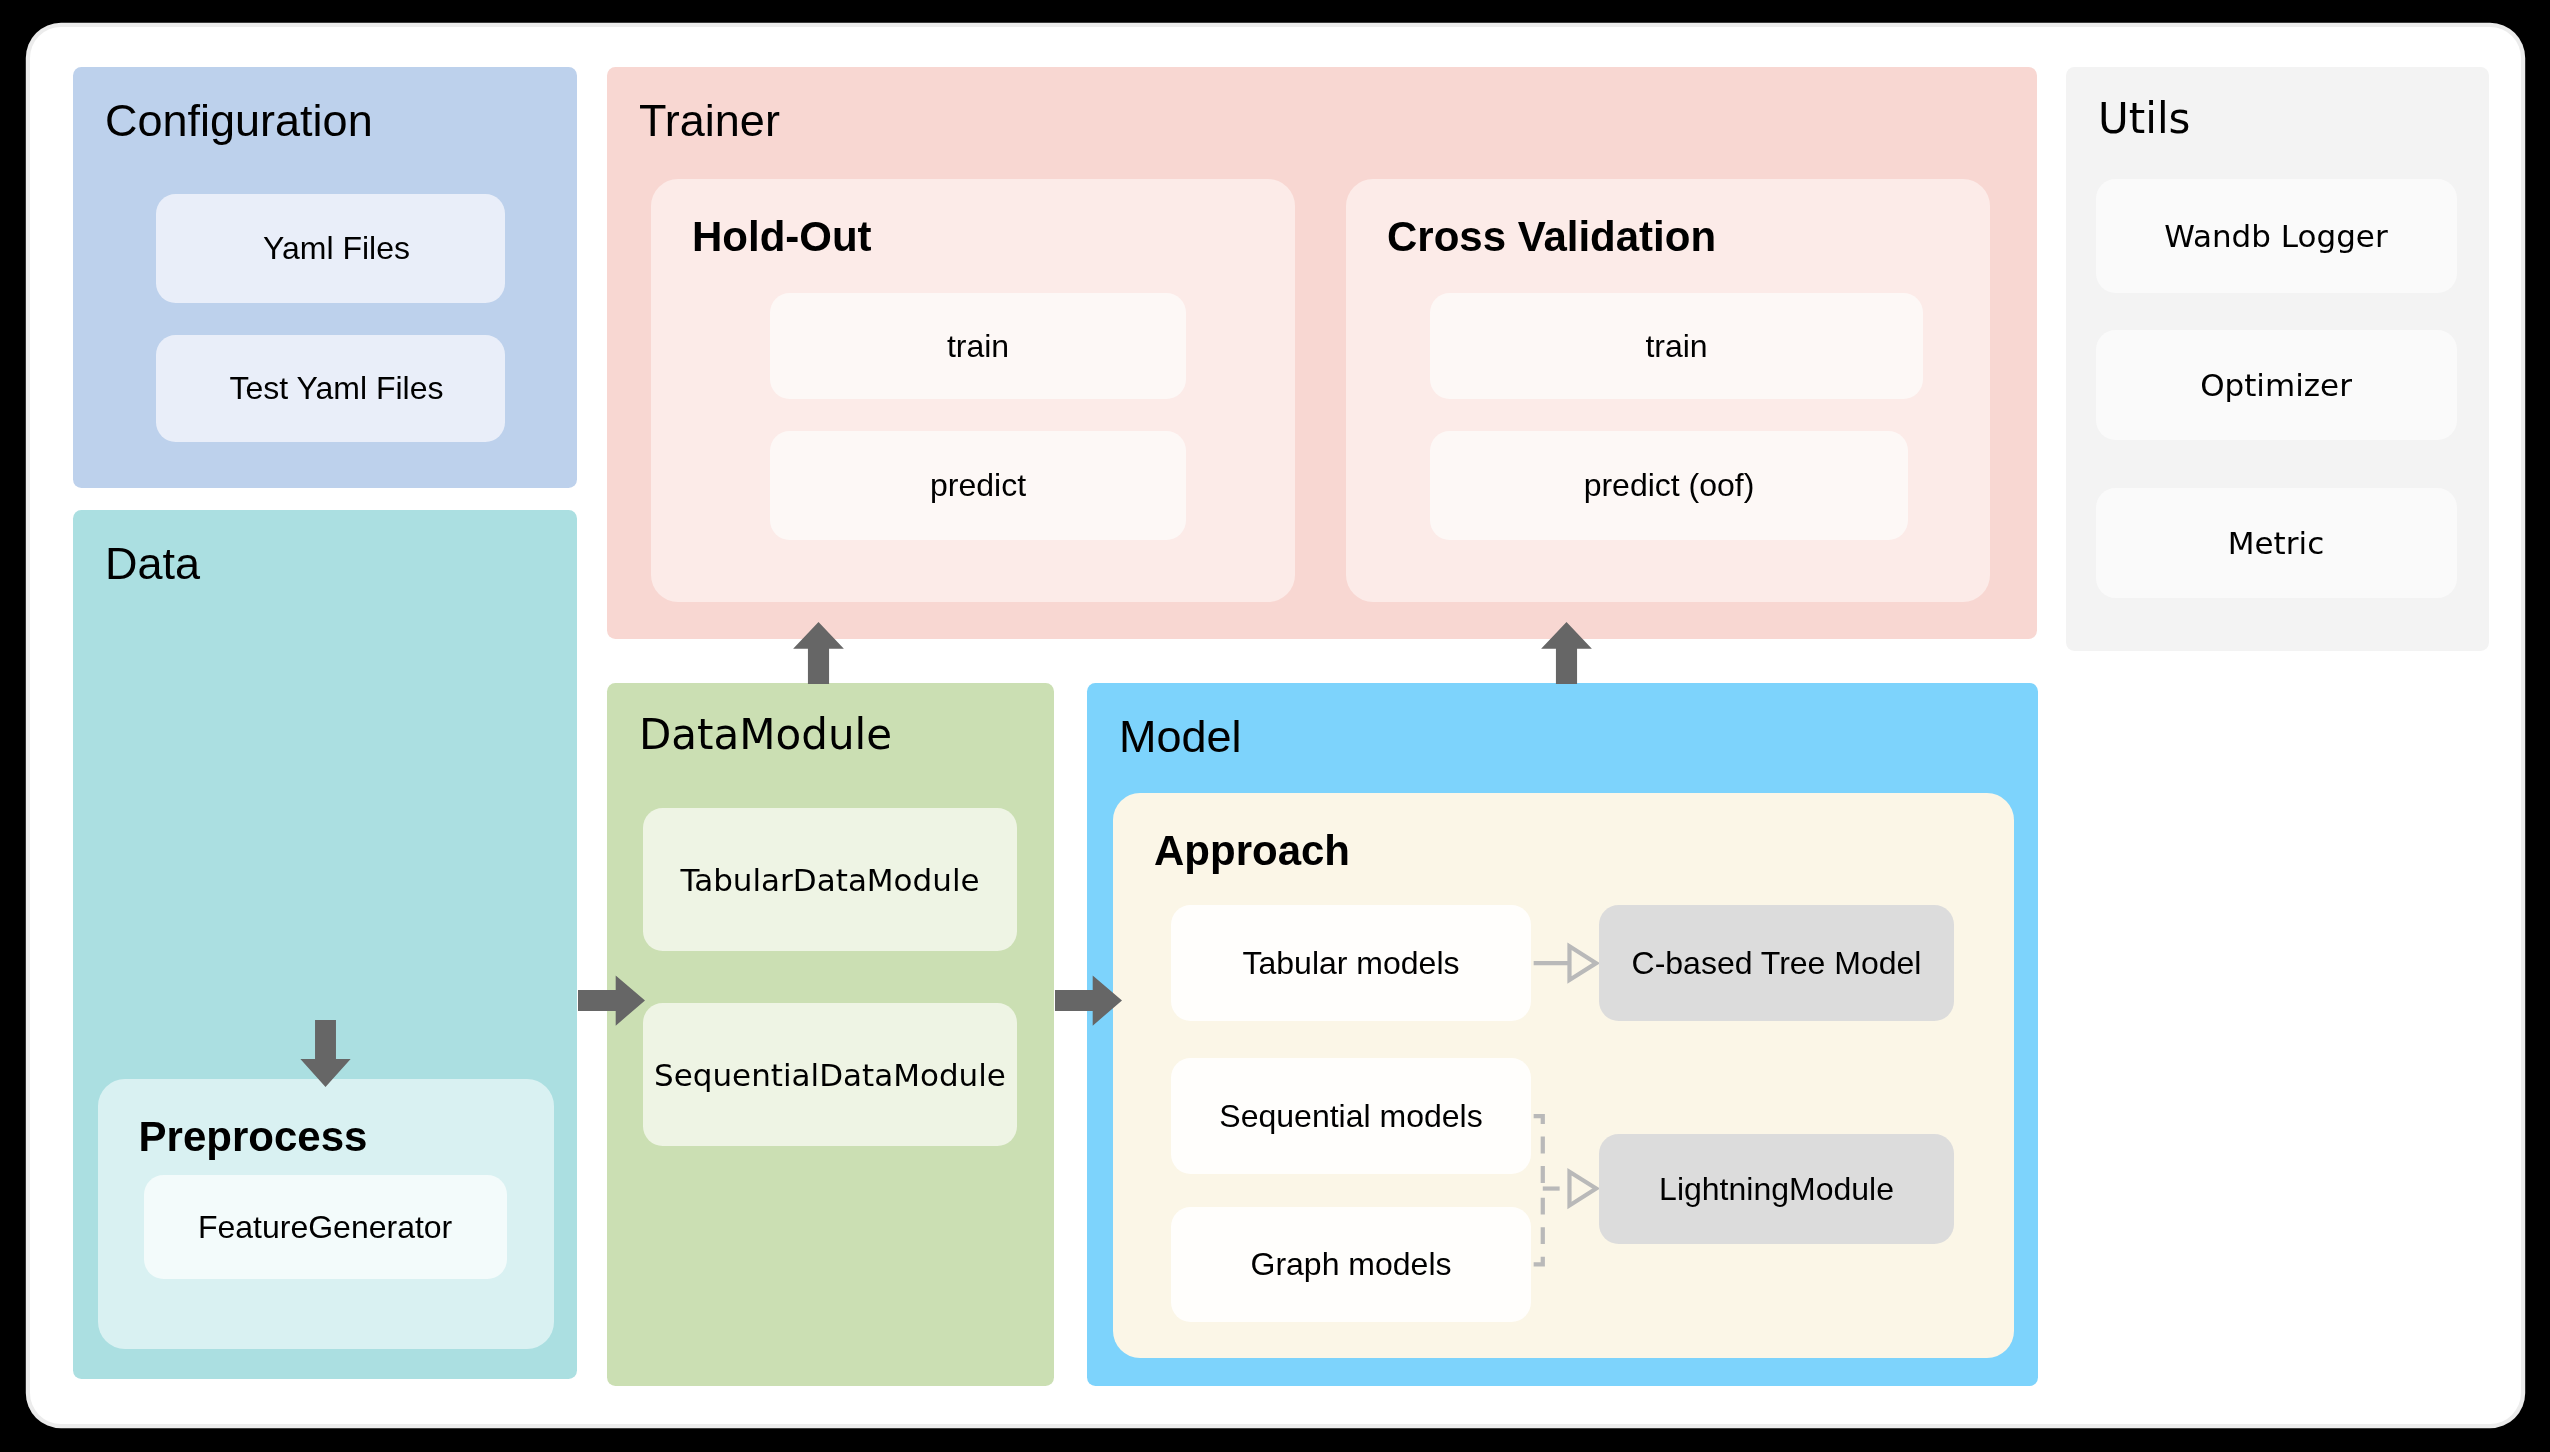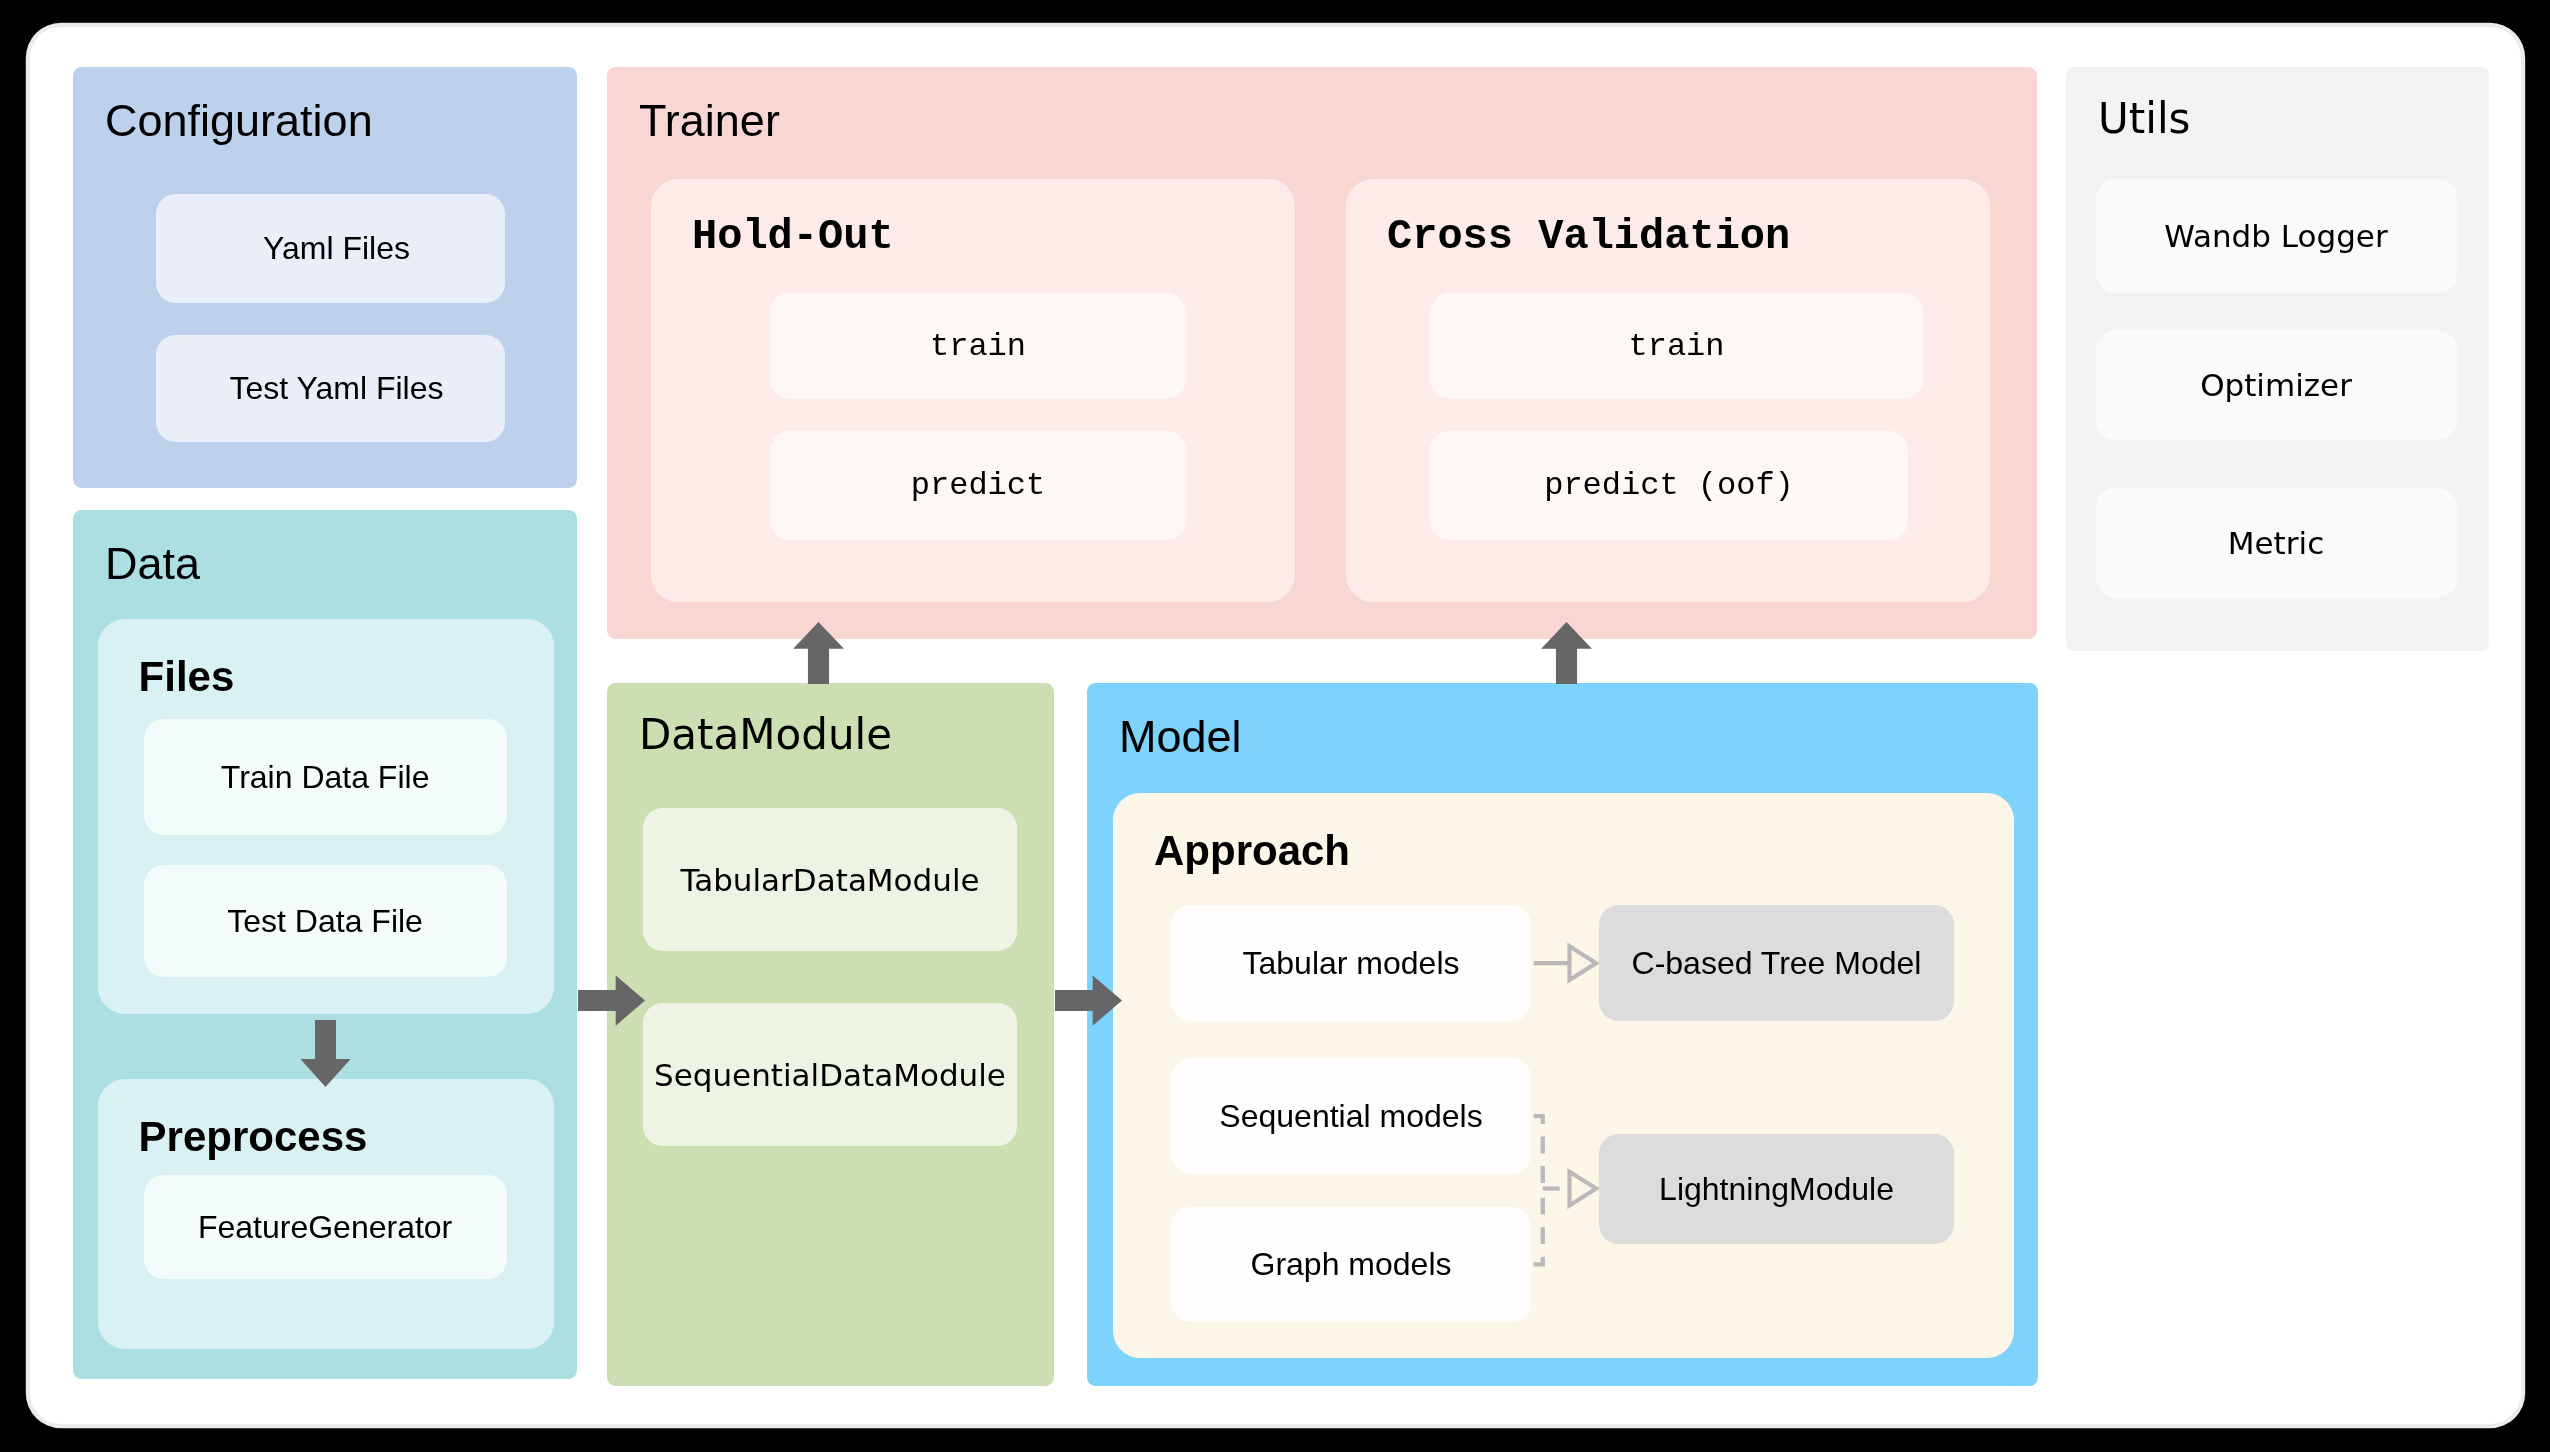--- a/index.html
+++ b/index.html
@@ -59,21 +59,21 @@
   }
   .leaf.wide { font-family: "DejaVu Sans", sans-serif; font-size: 31px; }
 
   
   .blue    { background: #bdd1ec; }
   .blue  .leaf { background: #e9eef9; padding-left: 12px; }
   .teal    { background: #abdfe1; }
   .teal .panel { background: #d9f1f2; }
   .teal .leaf  { background: #f3fbfb; }
   .pink    { background: #f8d7d2; }
-  .pink .panel { background: #fcebe8; font-family: Liberation Mono, monospace; }
+  .pink .panel { background: #fcebe8; }
   .pink .leaf  { background: #fdf8f6; }
   .green   { background: #cbdfb3; }
   .green .leaf { background: #eef4e4; }
   .yellow  { background: #7dd3fc; }
   .yellow .panel { background: #fbf6e7; }
   .yellow .leaf.src { background: #fffefc; }
   .yellow .leaf.tgt { background: #dcdcdc; }
   .graybox { background: #f3f3f3; }
   .graybox .leaf { background: #fafafa; }
 
@@ -88,25 +88,20 @@
 
 <div class="section blue" style="left:73px; top:67px; width:504px; height:421px;">
   <div class="sec-title">Configuration</div>
   <div class="leaf" style="left:83px; top:127px; width:337px; height:109px;">Yaml Files</div>
   <div class="leaf" style="left:83px; top:268px; width:337px; height:107px;">Test Yaml Files</div>
 </div>
 
 <div class="section teal" style="left:73px; top:510px; width:504px; height:869px;">
   <div class="sec-title">Data</div>
 
-  <div class="panel" style="left:24.6px; top:109px; width:456px; height:395px;">
-    <div class="panel-title">Files</div>
-    <div class="leaf" style="left:46px; top:100px; width:363px; height:116px;">Train Data File</div>
-    <div class="leaf" style="left:46px; top:246px; width:363px; height:112px;">Test Data File</div>
-  </div>
 
   <div class="panel" style="left:24.6px; top:569px; width:456px; height:270px;">
     <div class="panel-title">Preprocess</div>
     <div class="leaf" style="left:46px; top:96px; width:363px; height:104px;">FeatureGenerator</div>
   </div>
 </div>
 
 <div class="section pink" style="left:607px; top:67px; width:1430px; height:572px;">
   <div class="sec-title">Trainer</div>
 

